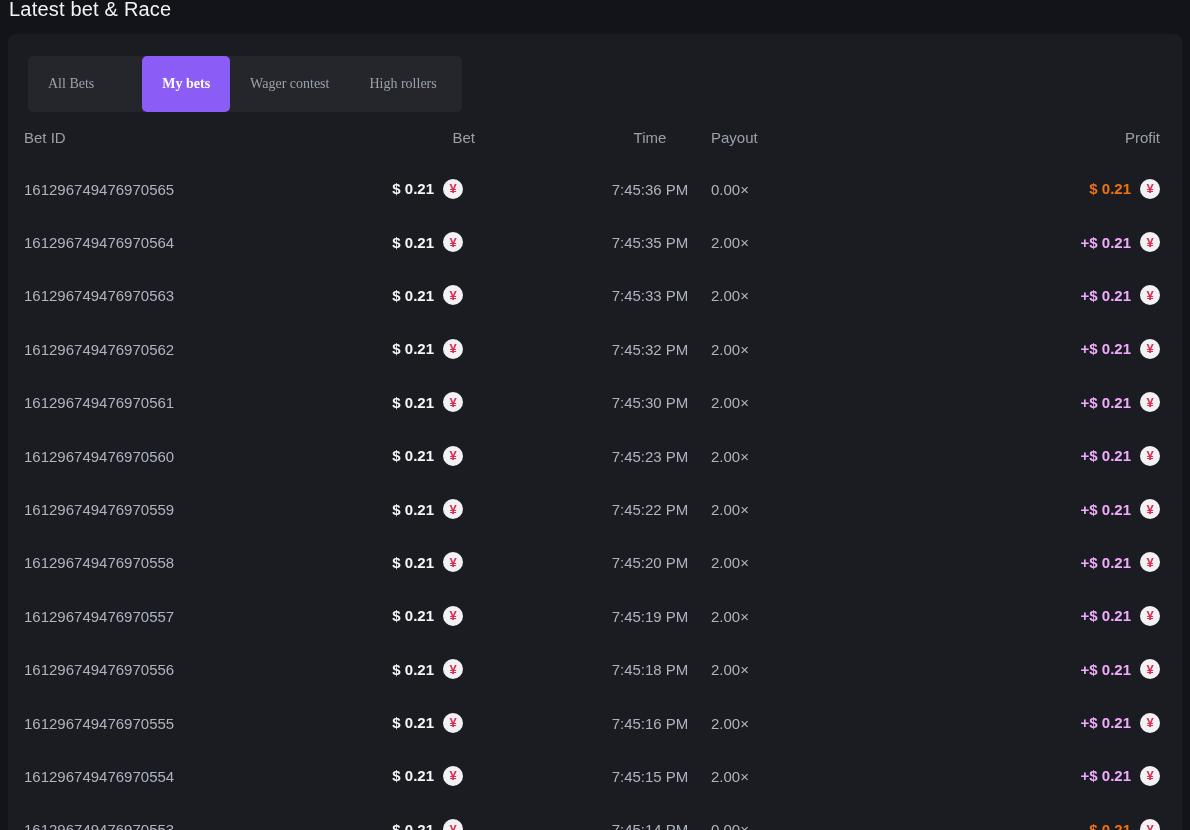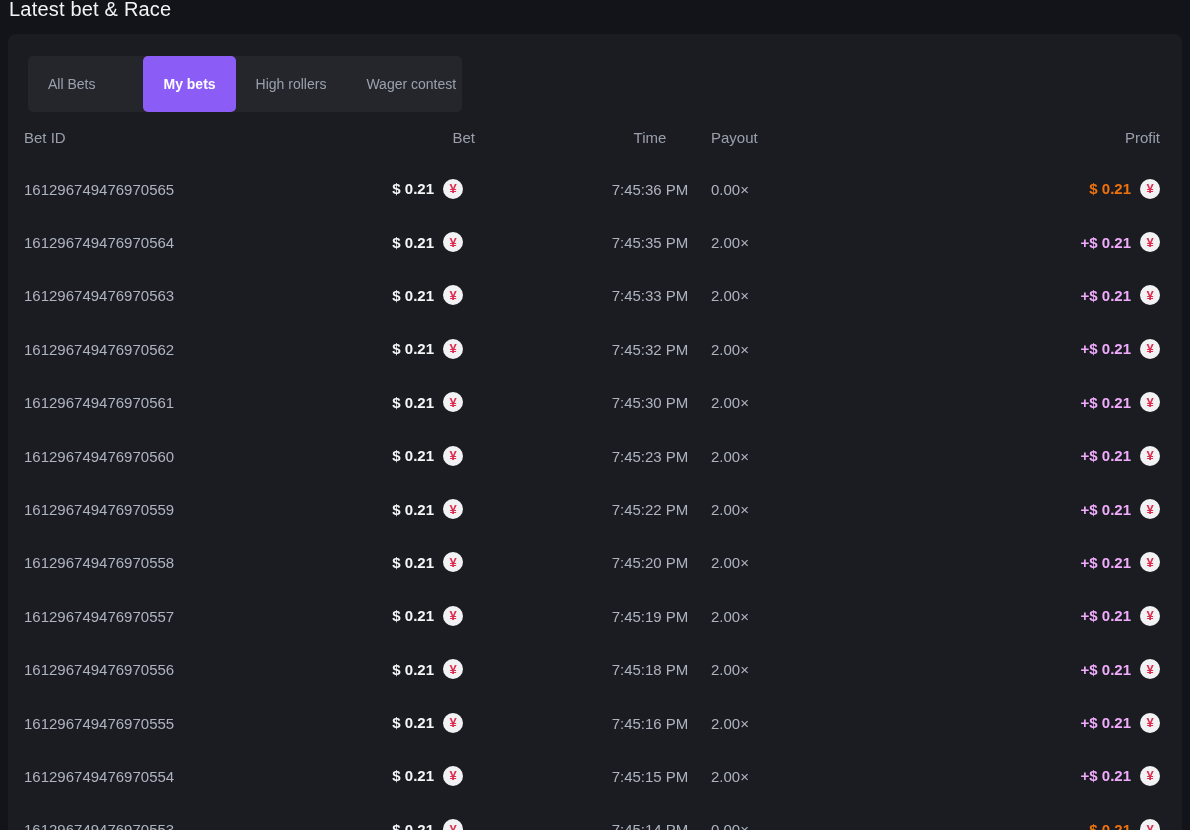--- a/index.html
+++ b/index.html
@@ -23,20 +23,21 @@
     border-radius: 8px 8px 0 0;
     overflow: hidden;
   }
 
   .tabbar {
     margin: 22px 0 0 20px;
     width: 434px; height: 56px;
     background: #24262c;
     border-radius: 5px;
     display: flex;
+    font-family: Liberation Serif, serif;
   }
   .tab {
     height: 56px; padding: 0 20px;
     display: flex; align-items: center; justify-content: center;
     font-size: 14px; color: #9aa1ac;
     border-radius: 5px;
     cursor: pointer;
     white-space: nowrap;
   }
   .tab.active {
@@ -83,22 +84,22 @@
 
 <div class="viewport">
 
   <h1 class="page-title">Latest bet &amp; Race</h1>
 
   <div class="panel">
 
     <div class="tabbar">
       <div class="tab">All Bets</div>
       <div class="tab active">My bets</div>
+      <div class="tab">Wager contest</div>
       <div class="tab">High rollers</div>
-      <div class="tab">Wager contest</div>
     </div>
 
     <div class="thead">
       <div class="cell hcell c-id">Bet ID</div>
       <div class="cell hcell h-bet">Bet</div>
       <div class="cell hcell c-time">Time</div>
       <div class="cell hcell c-payout">Payout</div>
       <div class="cell hcell h-profit">Profit</div>
     </div>
 

